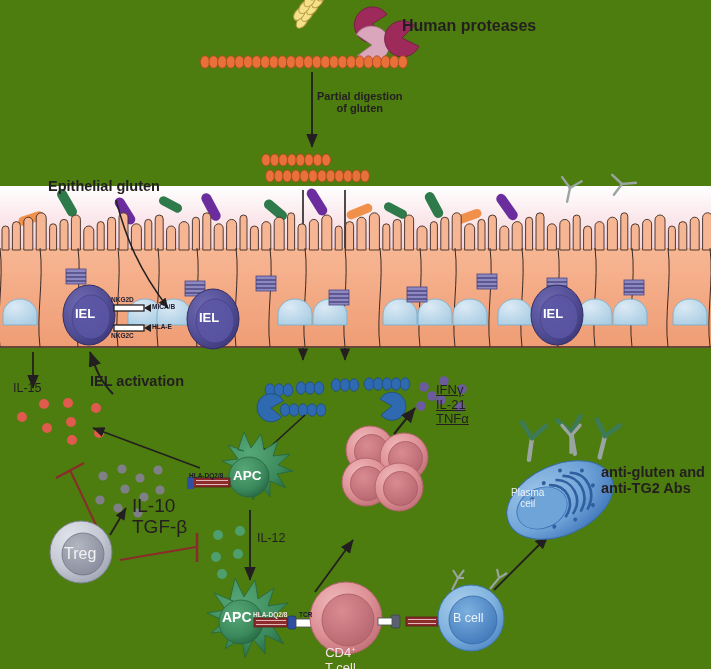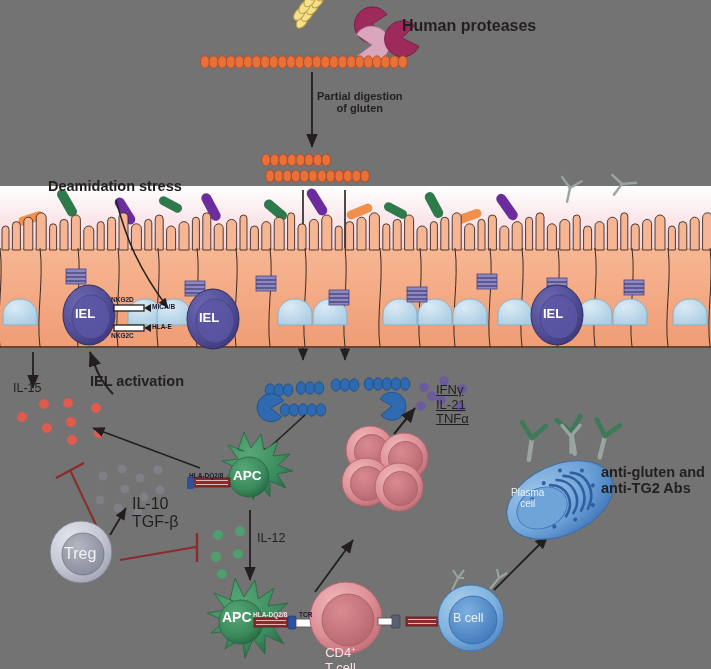--- a/index.html
+++ b/index.html
@@ -1,17 +1,17 @@
 <!DOCTYPE html>
 <html><head>
 <meta charset="utf-8">
 <style>
   html,body{margin:0;padding:0;background:#ffffff;}
   body{font-family:"Liberation Sans",sans-serif;}
-  #stage{position:relative;width:711px;height:669px;background:#737373;overflow:hidden;}
+  #stage{position:relative;width:711px;height:669px;background:#4d7c0f;overflow:hidden;}
   #stage svg{position:absolute;left:0;top:0;}
   .lbl{position:absolute;color:#231f20;white-space:pre;line-height:1.12;}
   .bold{font-weight:bold;}
   .ctr{text-align:center;}
 </style>
 </head>
 <body>
 
 <div id="stage">
 
@@ -591,28 +591,28 @@
         </g>
       </g>
 
 </svg>
 
 <div class="lbl bold" style="left:402px;top:17px;font-size:16px;">Human proteases</div>
 
 <div class="lbl bold ctr" style="left:317px;top:90px;font-size:11px;">Partial digestion
 of gluten</div>
 
-<div class="lbl bold" style="left:48px;top:178px;font-size:14.5px;">Deamidation stress</div>
+<div class="lbl bold" style="left:48px;top:178px;font-size:14.5px;">Epithelial gluten</div>
 
 
 <div class="lbl bold" style="left:90px;top:373px;font-size:14.5px;">IEL activation</div>
 
 <div class="lbl" style="left:13px;top:381px;font-size:12.5px;">IL-15</div>
 
-<div class="lbl" style="left:132px;top:495px;font-size:16px;">IL-10
+<div class="lbl" style="left:132px;top:495px;font-size:19px;">IL-10
 TGF-β</div>
 
 <div class="lbl" style="left:64px;top:545px;font-size:16px;color:#f2f2f4;">Treg</div>
 
 <div class="lbl bold" style="left:233px;top:468px;font-size:13.5px;color:#ffffff;">APC</div>
 
 <div class="lbl" style="left:257px;top:531px;font-size:12.5px;">IL-12</div>
 
 
 <div class="lbl" style="left:436px;top:383px;font-size:13px;text-decoration:underline;">IFNγ

